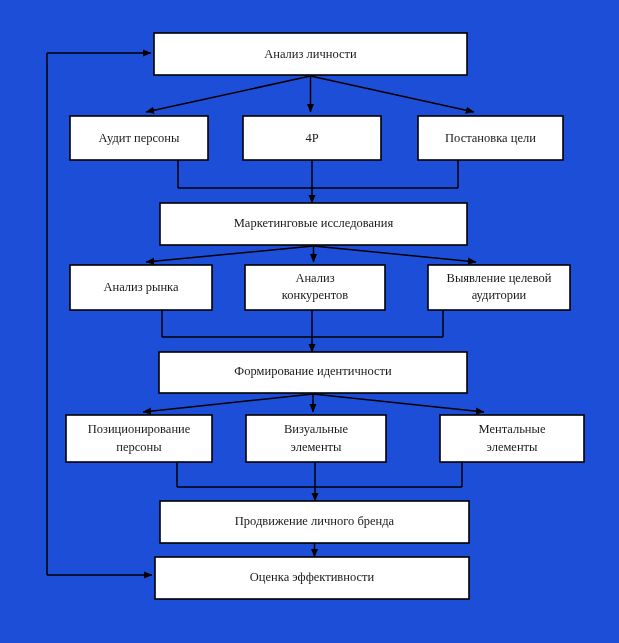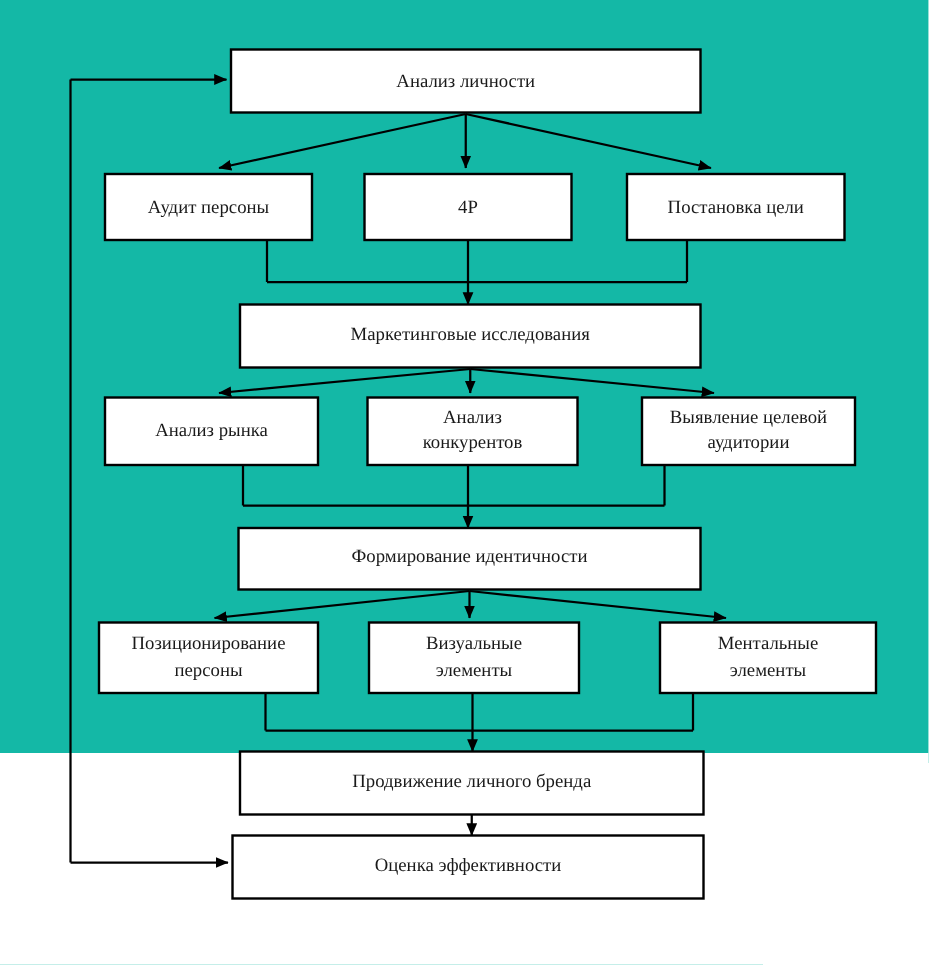--- a/index.html
+++ b/index.html
@@ -10,22 +10,22 @@
   }
   body {
     width: 619px;
     height: 643px;
     font-family: "Liberation Serif", "DejaVu Serif", serif;
     overflow: hidden;
   }
   #diagram-root {
     position: relative;
     width: 619px;
-    height: 502px;
-    background: #14b8a6;
+    height: 643px;
+    background: #1d4ed8;
   }
   svg#flowchart {
     display: block;
     width: 619px;
     height: 643px;
   }
   .node-box {
     fill: #ffffff;
     stroke: #000000;
     stroke-width: 1.6;

